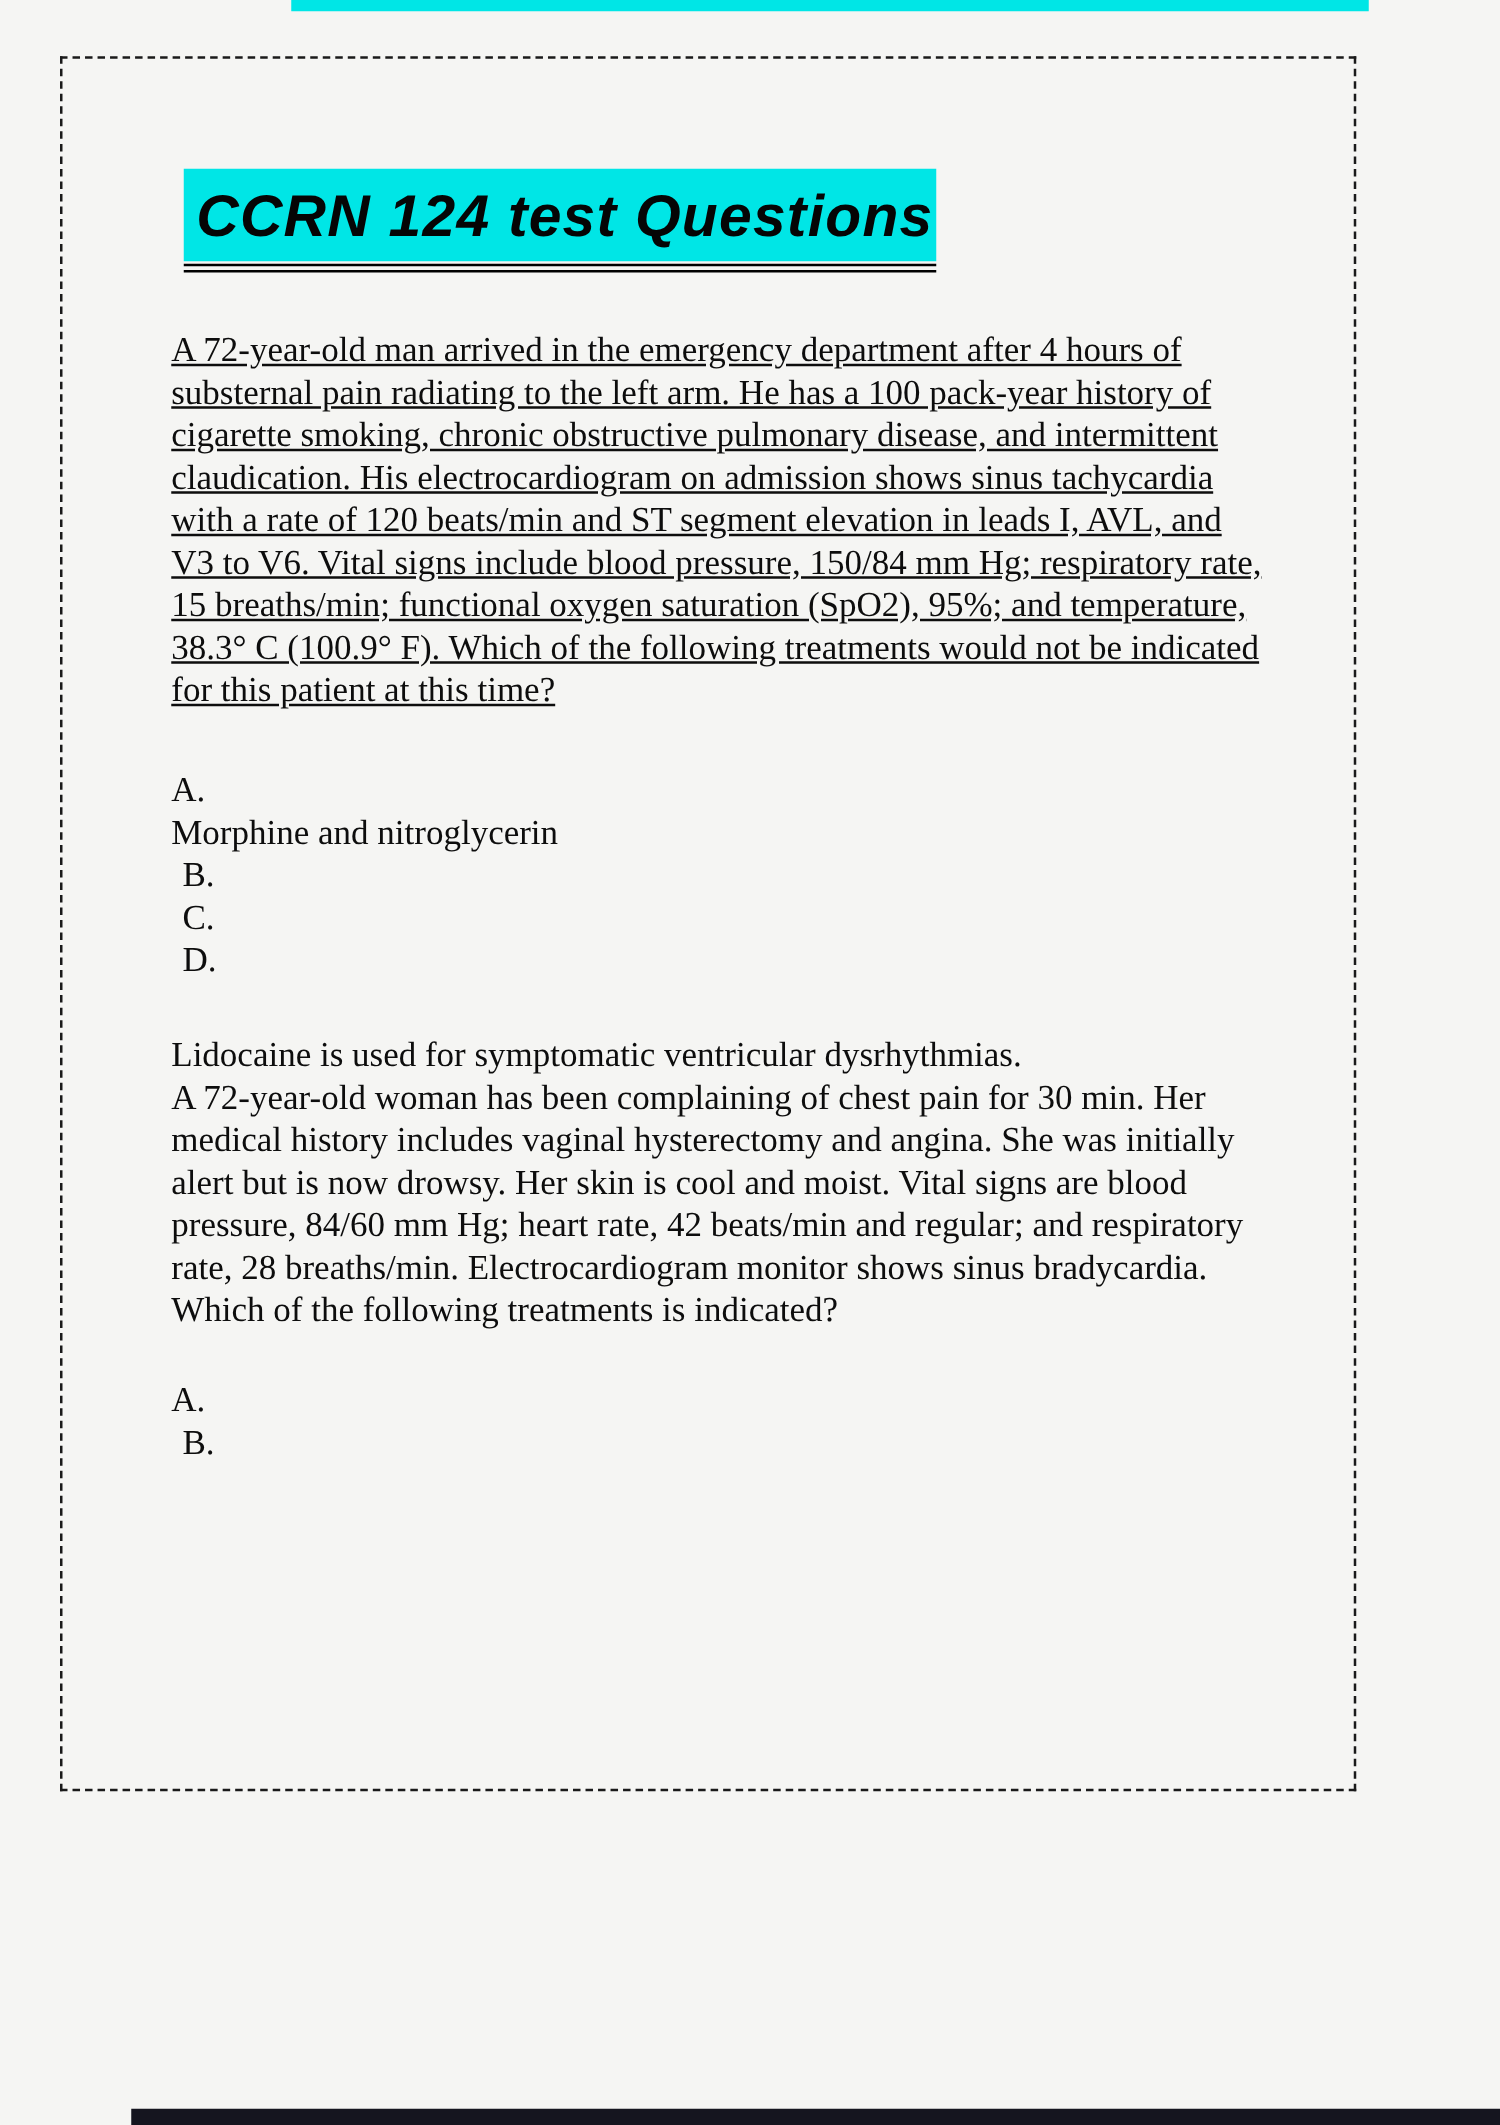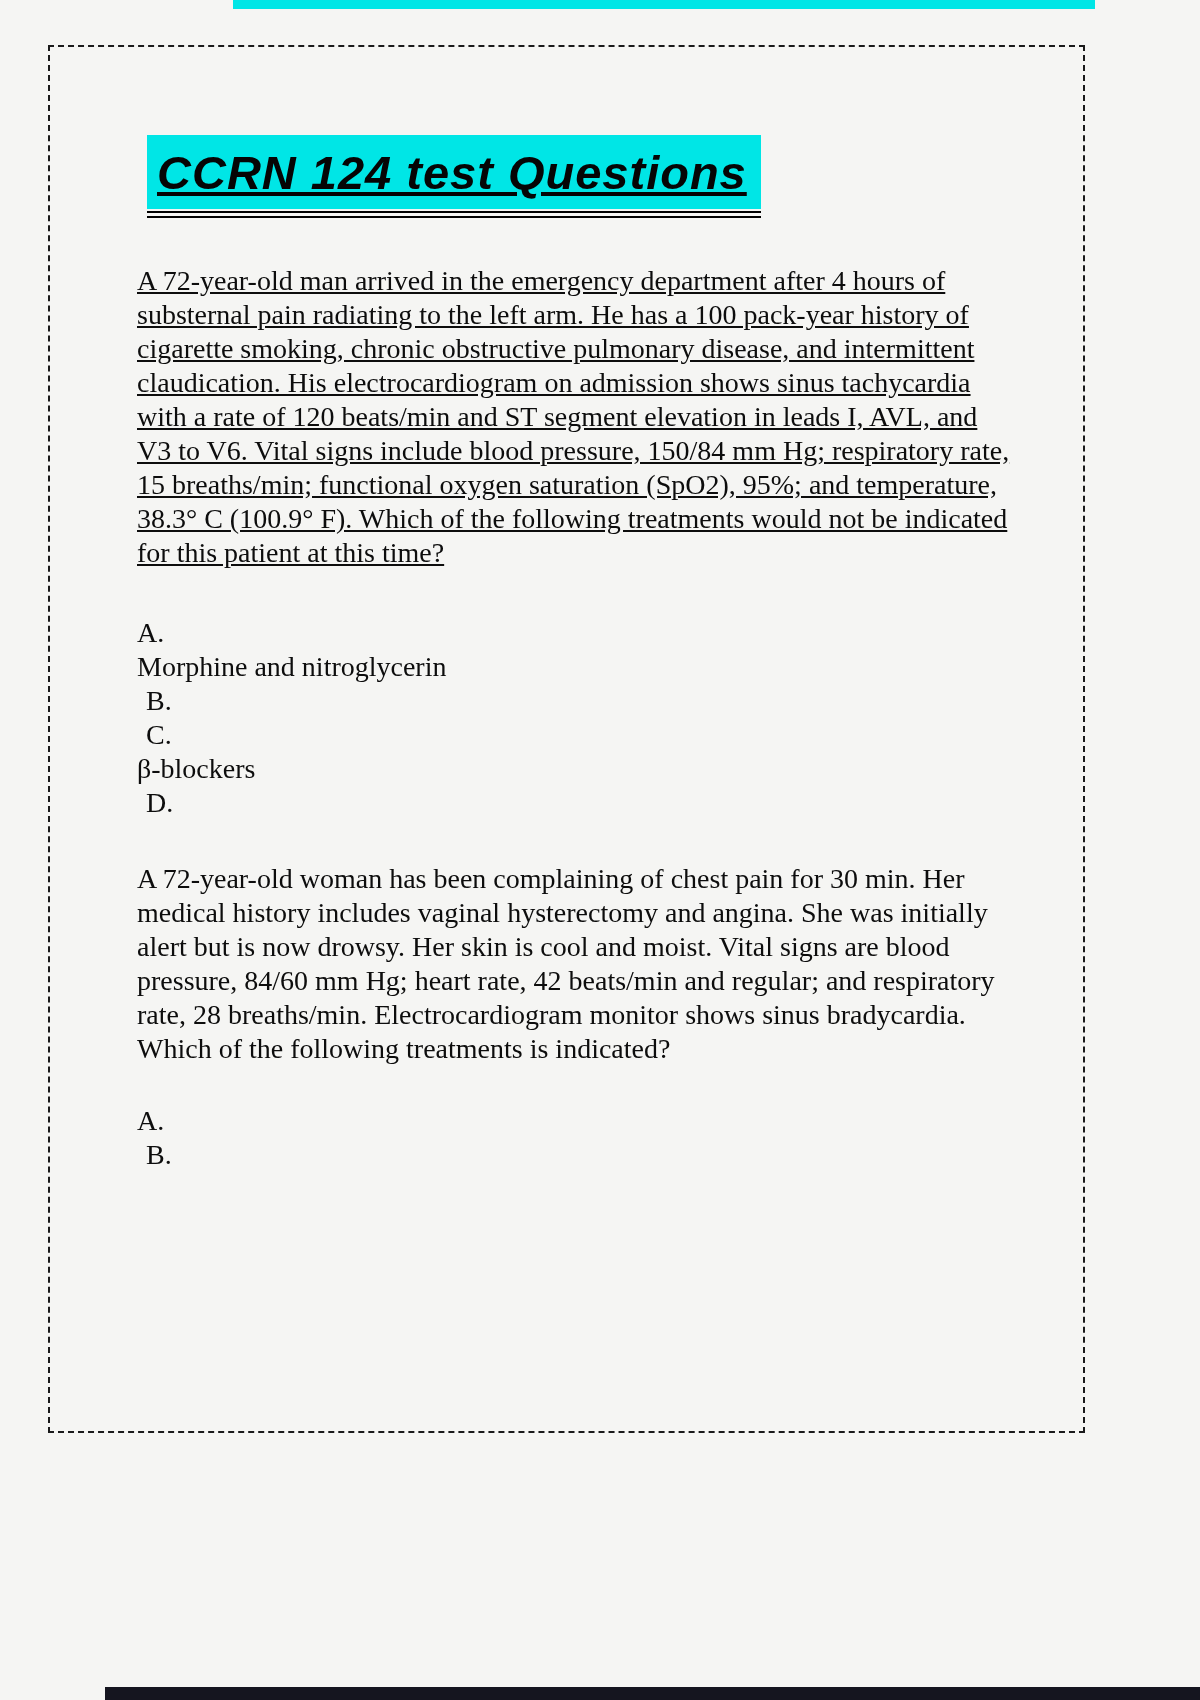--- a/index.html
+++ b/index.html
@@ -48,23 +48,22 @@
   }
   .title-highlight {
     display: inline-block;
     background: var(--highlight, #00e6e6);
     font-family: "Liberation Sans", sans-serif;
     font-style: italic;
     font-weight: 700;
     font-size: 47px;
     line-height: 72px;
     letter-spacing: 1px;
-    padding: 2px 14px 0 10px;
+    padding: 2px 2px 0 10px;
     color: #050505;
-    text-decoration: underline;
   }
   .body-text {
     margin: 0;
     width: 880px;
     font-size: 28px;
     line-height: 34px;
   }
   .q1-text { margin-top: 46px; text-decoration: underline; }
   .options {
     margin-top: 46px;
@@ -111,28 +110,28 @@
     <div class="options">
       <div class="opt">
         <span class="opt-label">A.</span>
         <span class="opt-text">Morphine and nitroglycerin</span>
       </div>
       <div class="opt">
         <span class="opt-label indent">B.</span>
       </div>
       <div class="opt">
         <span class="opt-label indent">C.</span>
-        <span class="opt-text">β-blockers</span>
       </div>
       <div class="opt">
         <span class="opt-label indent">D.</span>
       </div>
     </div>
 
     <div class="explain-block">
+      <p class="body-text">Lidocaine is used for symptomatic ventricular dysrhythmias.</p>
       <p class="body-text">A 72-year-old woman has been complaining of chest pain for 30 min. Her medical history includes vaginal hysterectomy and angina. She was initially alert but is now drowsy. Her skin is cool and moist. Vital signs are blood pressure, 84/60 mm Hg; heart rate, 42 beats/min and regular; and respiratory rate, 28 breaths/min. Electrocardiogram monitor shows sinus bradycardia. Which of the following treatments is indicated?</p>
     </div>
 
     <div class="options options-2">
       <div class="opt">
         <span class="opt-label">A.</span>
       </div>
       <div class="opt">
         <span class="opt-label indent">B.</span>
         <span class="opt-text"></span>

